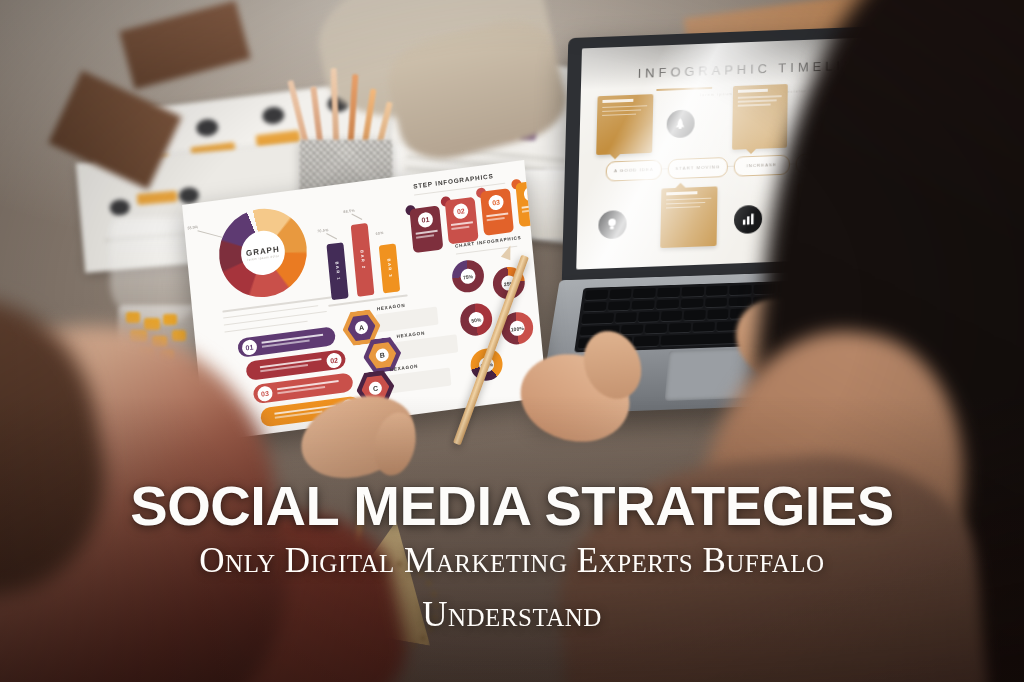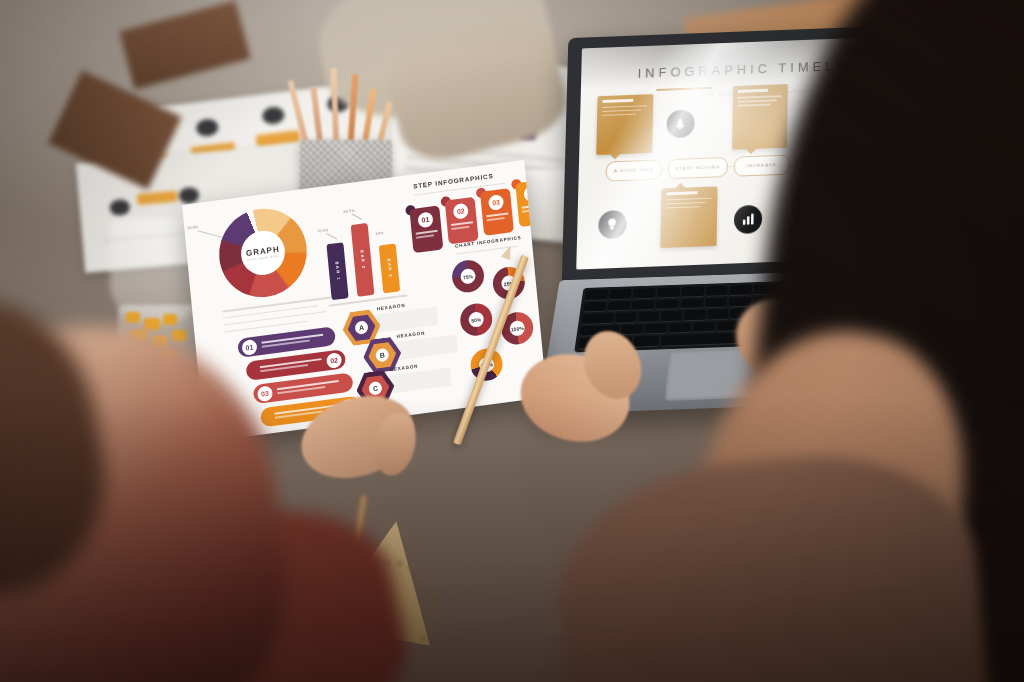--- a/index.html
+++ b/index.html
@@ -721,14 +721,19 @@
   <div id="ruler" class="abs"></div>
   <div id="ruler-arc" class="abs"></div>
   <div id="pencil-fg" class="abs"></div>
 
   <div id="person-left-arm" class="abs"></div>
   <div id="person-left" class="abs"></div>
   <div id="person-left-hair" class="abs"></div>
 
   <div id="vignette" class="abs"></div>
 
+  <div id="headline" class="abs">
+    <div id="title">SOCIAL MEDIA STRATEGIES</div>
+    <div class="subline">Only Digital Marketing  Experts Buffalo</div>
+    <div class="subline">Understand</div>
+  </div>
 
 </div>
 
 </body></html>

